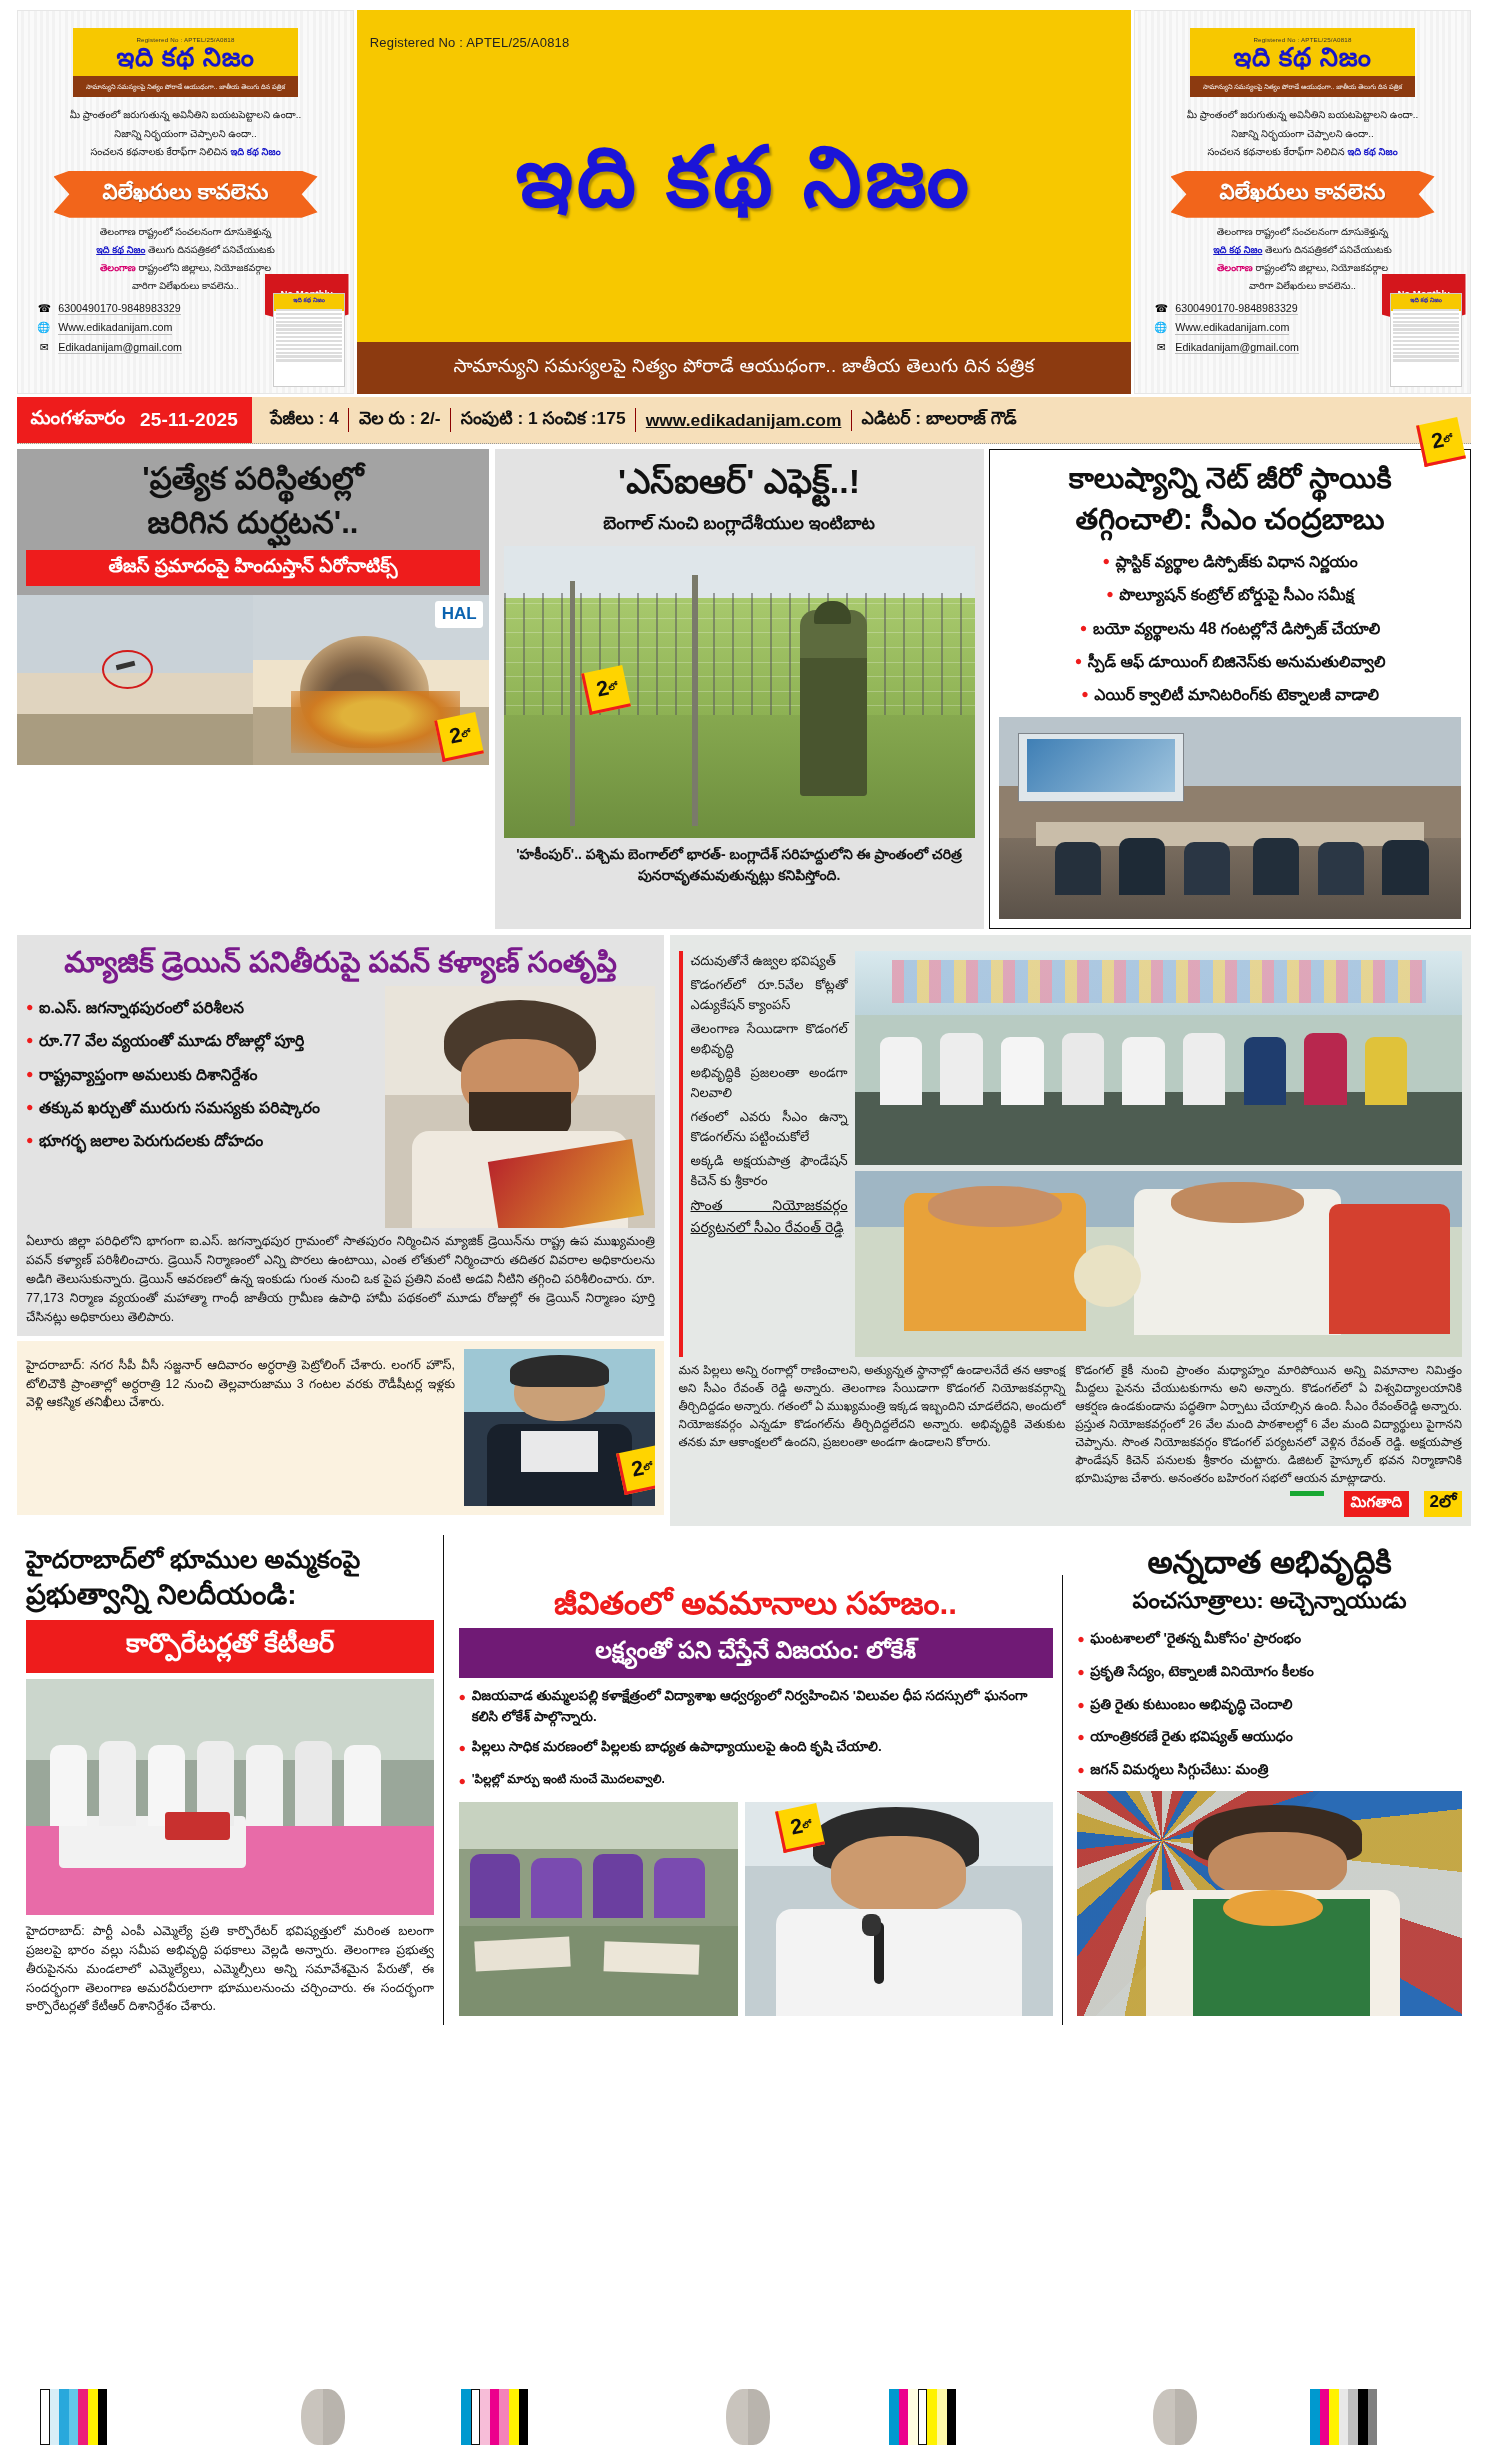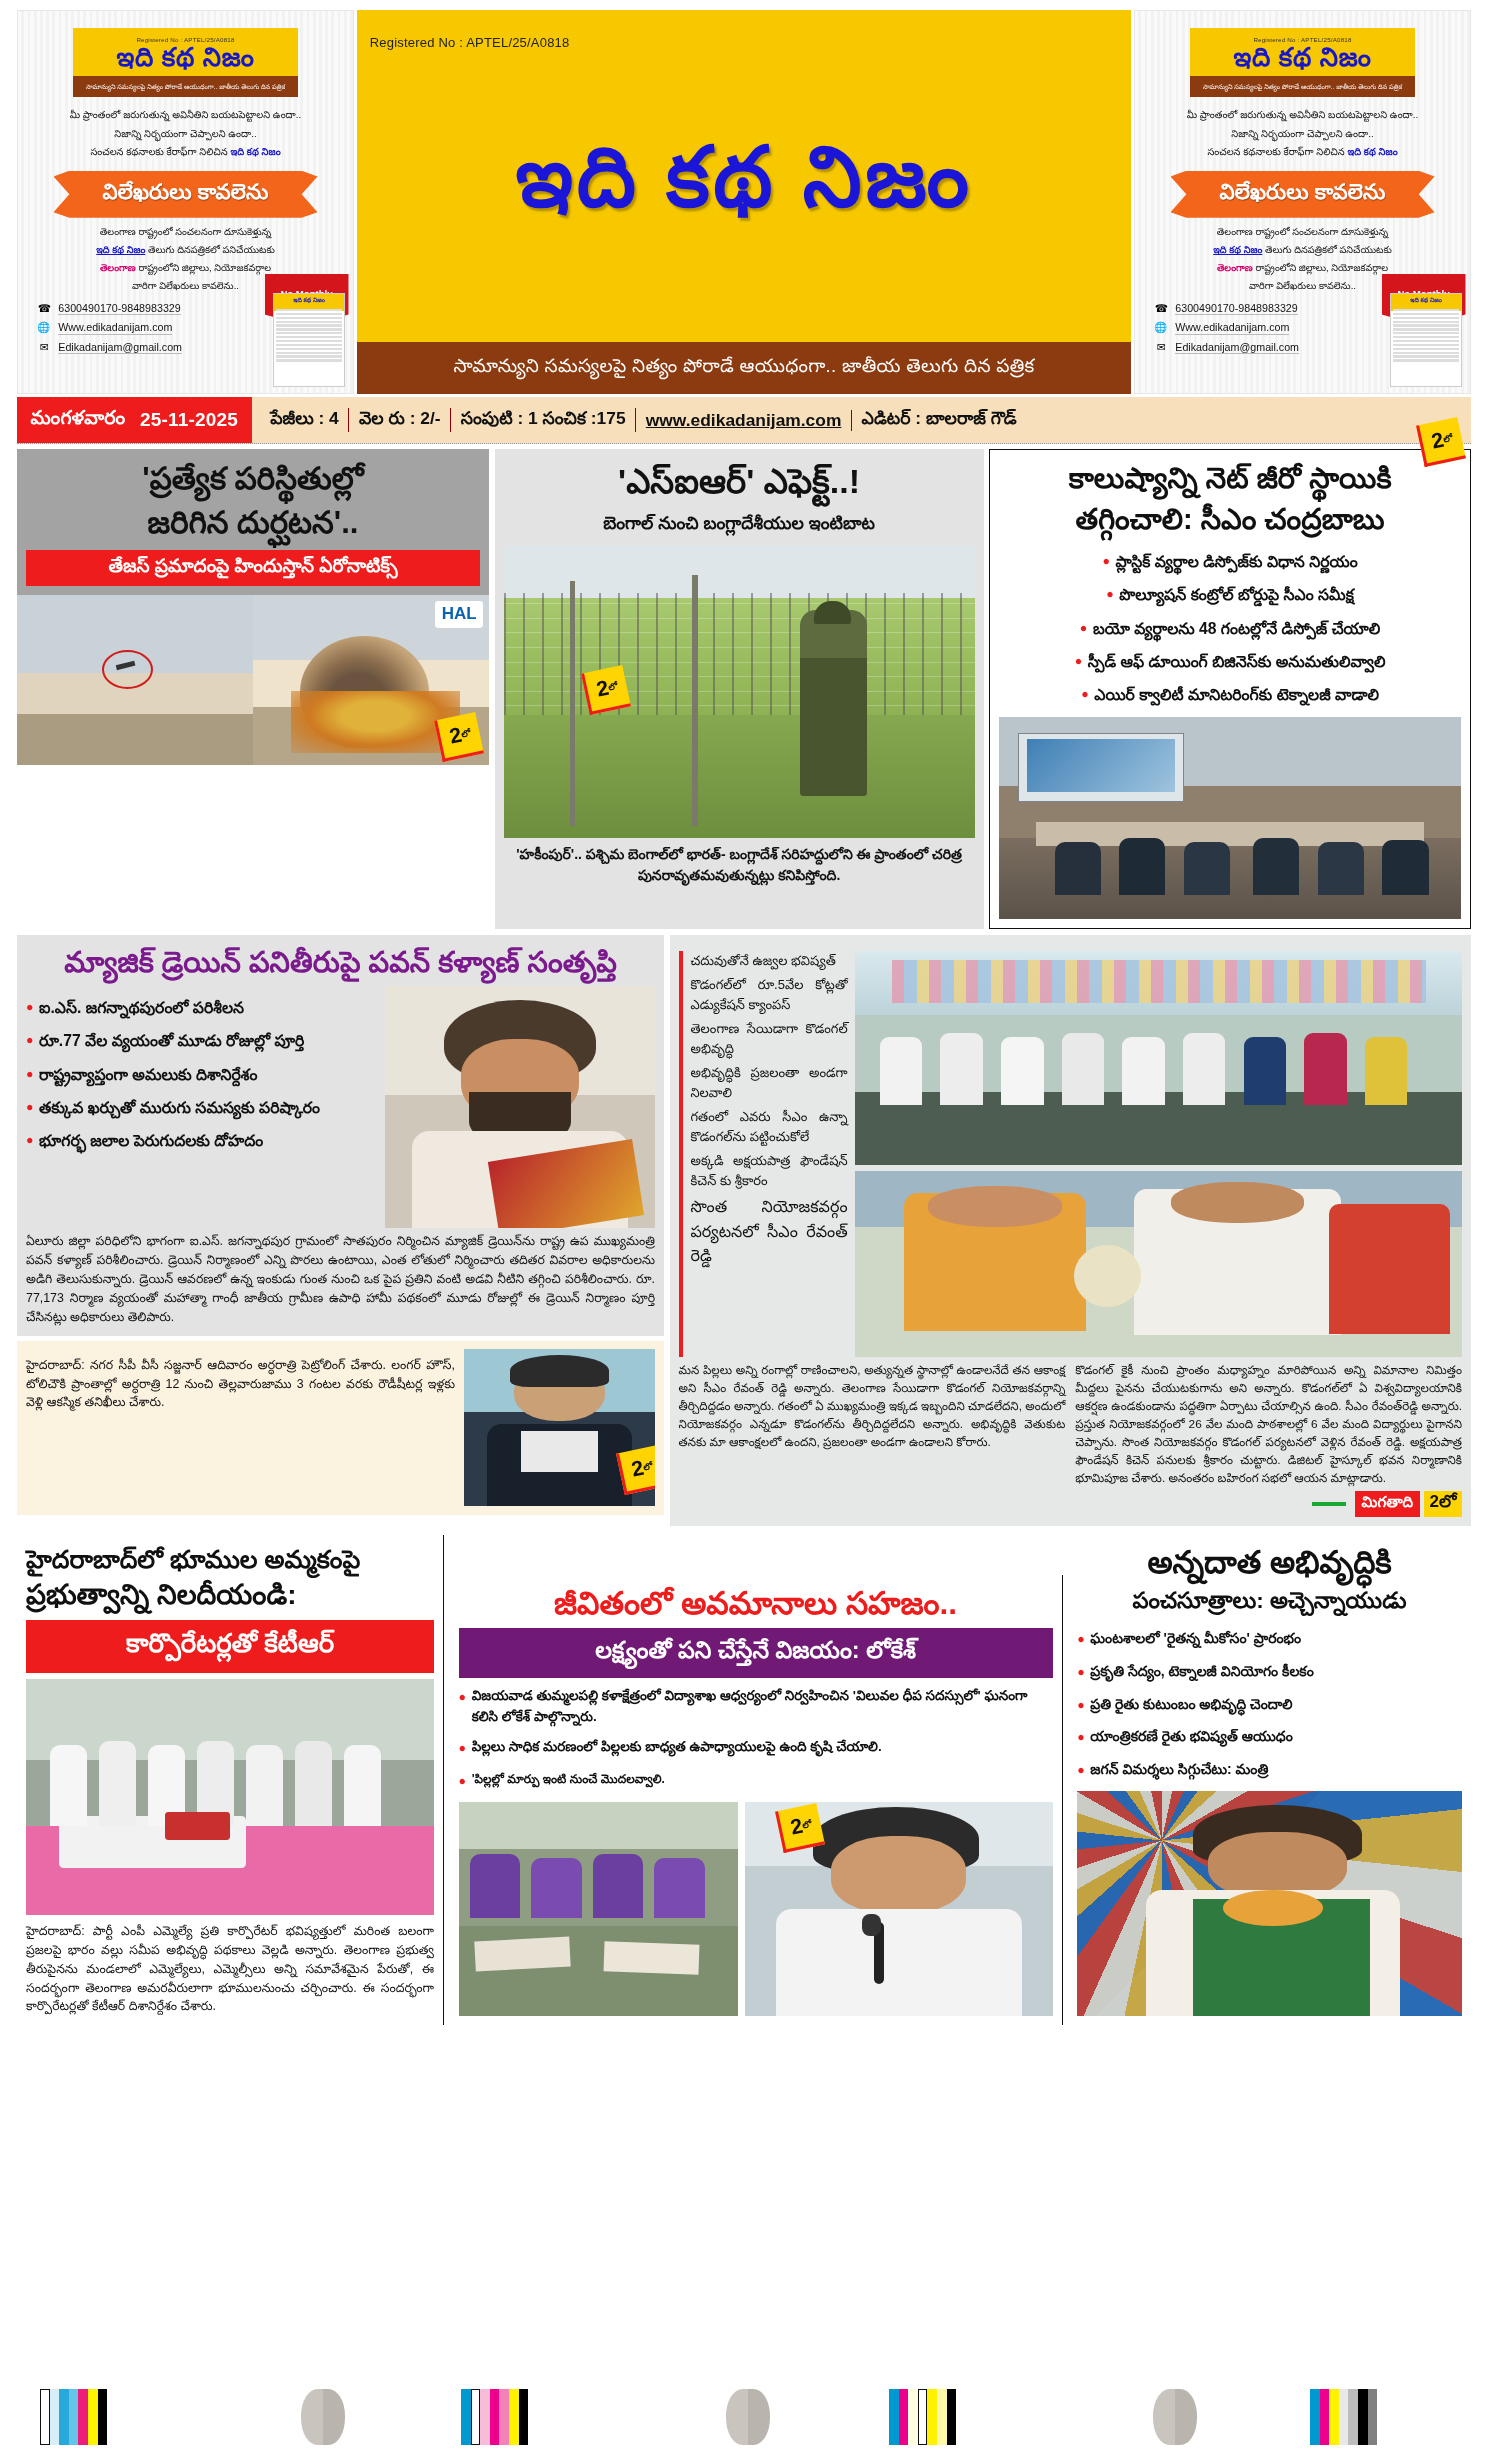--- a/index.html
+++ b/index.html
@@ -118,21 +118,21 @@
   .body-text.sm { font-size: 11.8px; }
 
   .rowC { display:flex; gap: 5.6px; margin-top: 7.9px; align-items: flex-end; }
   .colC1 { width: 427px; }
   .colC2 { width: 613px; }
   .colC3 { flex: 1; }
 
   .purplebar { background:#701a75; color:#fff; font-size: 23.6px; font-weight:bold; text-align:center; padding: 9px 4.5px; margin-top: 4.5px; }
   h2.redhl { font-size: 31.5px; font-weight:bold; color:#EE1C1C; text-align:center; line-height:1.3; }
 
-  .migatadi { display:flex; align-items:center; justify-content:flex-end; margin-top: 3.4px; gap: 4px; }
+  .migatadi { display:flex; justify-content:flex-end; margin-top: 3.4px; gap: 15px; }
   .migatadi .dash { width: 34px; height: 4.5px; background:#19A832; margin-right: 4.5px; }
   .migatadi .r { background:#EE1C1C; color:#fff; font-size: 15px; font-weight:bold; padding: 2.2px 6.7px; }
   .migatadi .y { background:#FFD400; color:#111; font-size: 17px; font-weight:bold; padding: 1.1px 5.6px; }
 
   
   .colorbars { position:absolute; left:0; bottom: 5.6px; width: 1488px; height: 67px; }
   .cbgroup { position:absolute; display:flex; height: 56px; }
   .cbgroup i { display:block; width: 9.6px; height: 100%; }
   .cbblob { position:absolute; width: 44px; height: 56px; background: linear-gradient(90deg,#c9c4bd 0 50%, #b9b4ad 50% 100%); border-radius: 38%/48%; }
   figure { margin:0; }
@@ -420,21 +420,21 @@
       <div class="colB2">
         <div class="panel panel-gray" style="height:100%;background:#E5E8E6;">
           <div style="display:flex;gap:7.9px;margin-top:7.9px;">
             <div style="width:169px;flex:0 0 169px;border-left:4.5px solid #EE1C1C;padding-left:7.9px;">
               <p class="body-text" style="font-size:13px;margin-bottom:4.5px;">చదువుతోనే ఉజ్వల భవిష్యత్</p>
               <p class="body-text" style="font-size:13px;margin-bottom:4.5px;">కొడంగల్‌లో రూ.5వేల కోట్లతో ఎడ్యుకేషన్ క్యాంపస్</p>
               <p class="body-text" style="font-size:13px;margin-bottom:4.5px;">తెలంగాణ సేయిడాగా కొడంగల్ అభివృద్ధి</p>
               <p class="body-text" style="font-size:13px;margin-bottom:4.5px;">అభివృద్ధికి ప్రజలంతా అండగా నిలవాలి</p>
               <p class="body-text" style="font-size:13px;margin-bottom:4.5px;">గతంలో ఎవరు సీఎం ఉన్నా కొడంగల్‌ను పట్టించుకోలే</p>
               <p class="body-text" style="font-size:13px;margin-bottom:4.5px;">అక్కడి అక్షయపాత్ర ఫౌండేషన్ కిచెన్ కు శ్రీకారం</p>
-              <p class="body-text" style="font-size:16px;">సొంత నియోజకవర్గం పర్యటనలో సీఎం రేవంత్ రెడ్డి</p>
+              <p class="body-text" style="font-size:14px;text-decoration:underline;">సొంత నియోజకవర్గం పర్యటనలో సీఎం రేవంత్ రెడ్డి</p>
             </div>
             <div style="flex:1;">
               <figure class="photo" style="height:214px;background:linear-gradient(180deg,#cfe0e6 0 28%,#b8cbc2 28% 70%,#5a6b5e 70% 100%);">
                 <div style="position:absolute;left:0;top:0;width:100%;height:30%;background:linear-gradient(180deg,#d9e9ee,#bcd3da);"></div>
                 <div style="position:absolute;left:6%;top:4%;width:88%;height:20%;background:repeating-linear-gradient(90deg,#e0a0b4 0 12.4px,#a8c5e0 12.4px 25px,#e8d38a 25px 37px);opacity:.9;"></div>
                 <div style="position:absolute;left:0;top:66%;width:100%;height:34%;background:#4e5d52;"></div>
                 <div style="position:absolute;left:4%;top:40%;width:7%;height:32%;background:#f2f2f2;border-radius:9px 9px 0 0;"></div>
                 <div style="position:absolute;left:14%;top:38%;width:7%;height:34%;background:#ededed;border-radius:9px 9px 0 0;"></div>
                 <div style="position:absolute;left:24%;top:40%;width:7%;height:32%;background:#f5f5f5;border-radius:9px 9px 0 0;"></div>
                 <div style="position:absolute;left:34%;top:38%;width:7%;height:34%;background:#e9e9e9;border-radius:9px 9px 0 0;"></div>

